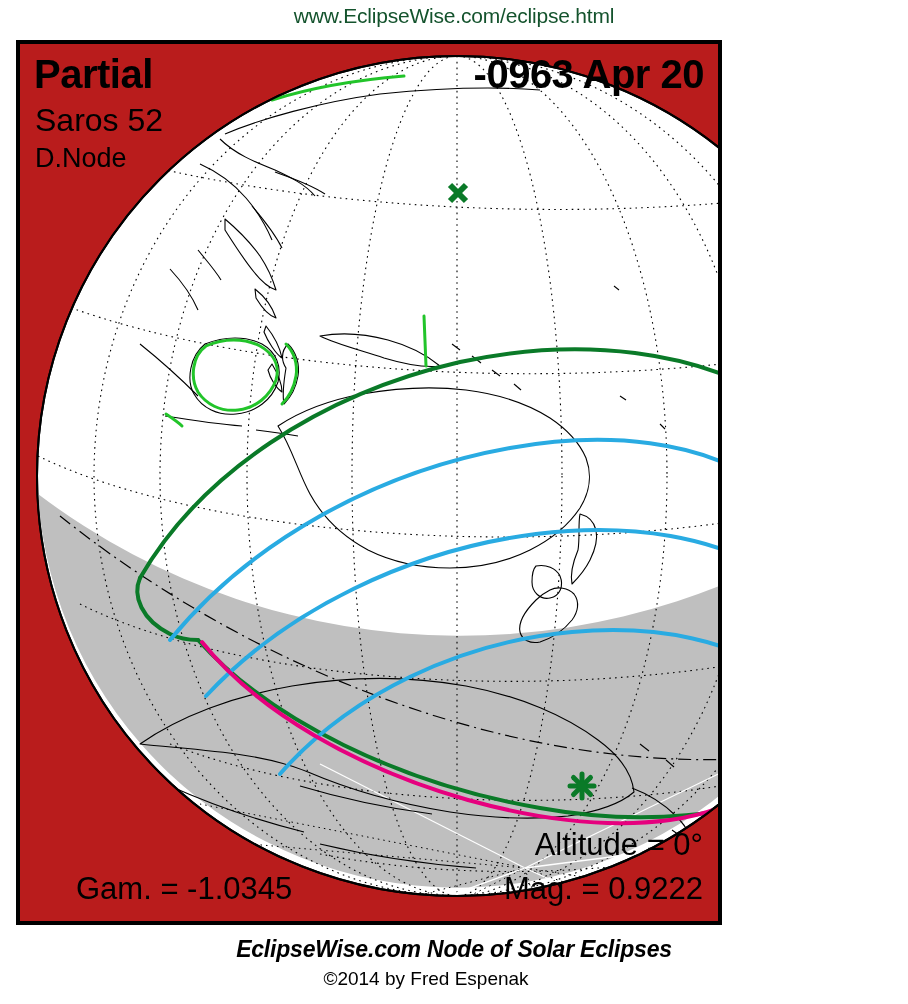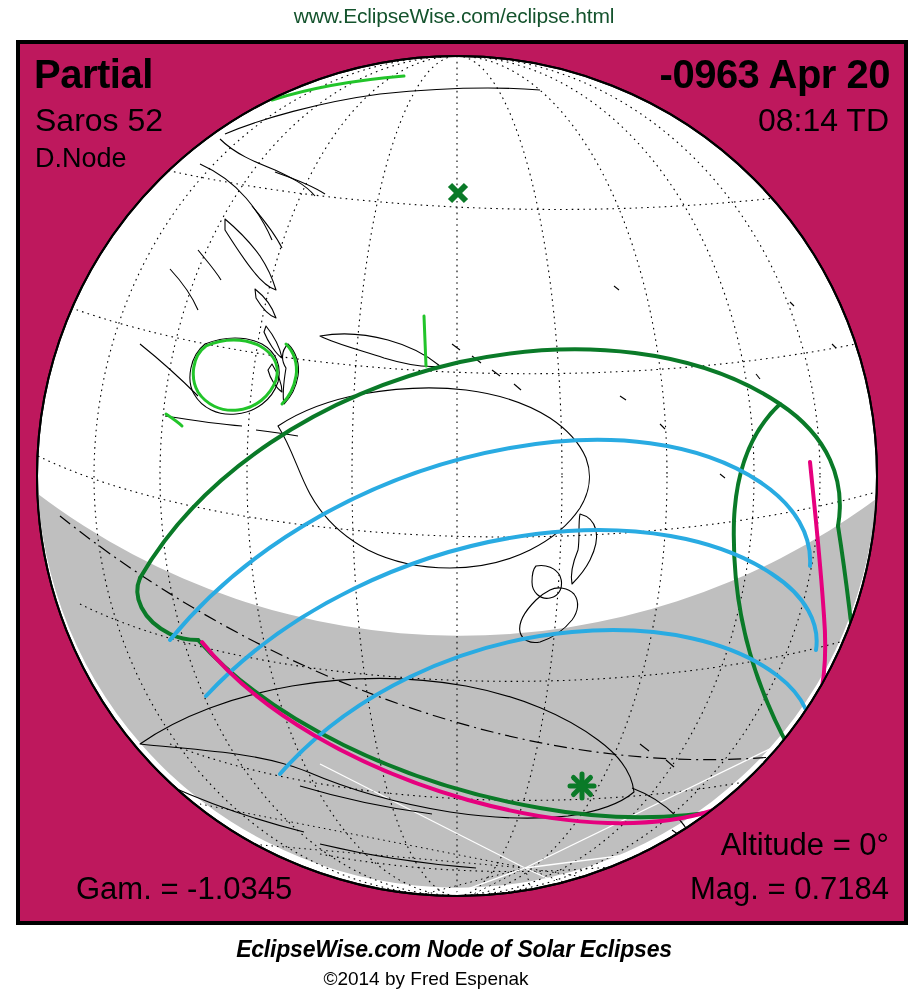--- a/index.html
+++ b/index.html
@@ -27,25 +27,25 @@
     font-size: 21px;
     letter-spacing: -0.2px;
     color: #14532d;
   }
 
   
   .map-frame {
     position: absolute;
     left: 16px;
     top: 40px;
-    width: 892px;
+    width: 706px;
     height: 885px;
     border: 4px solid #000;
     box-sizing: border-box;
-    background: #be185d;
+    background: #b91c1c;
     overflow: hidden;
   }
 
   .globe-stage {
     position: absolute;
     left: 0;
     top: 0;
     width: 864px;
     height: 877px;
   }
@@ -359,22 +359,21 @@
       </g>
 
       <circle cx="437" cy="432" r="420" fill="none" stroke="#000000" stroke-width="2"></circle>
     </svg>
   </div>
 
   <div class="lbl lbl-type">Partial</div>
   <div class="lbl lbl-saros">Saros  52</div>
   <div class="lbl lbl-node">D.Node</div>
   <div class="lbl lbl-date">-0963 Apr 20</div>
-  <div class="lbl lbl-time">08:14 TD</div>
 
   <div class="lbl lbl-gamma">Gam. = -1.0345</div>
   <div class="lbl lbl-alt">Altitude =  0°</div>
-  <div class="lbl lbl-mag">Mag. = 0.7184</div>
+  <div class="lbl lbl-mag">Mag. = 0.9222</div>
 
 </div>
 
 <div class="footer-title">EclipseWise.com Node of Solar Eclipses</div>
 <div class="footer-credit">©2014 by Fred Espenak</div>
 
 </body></html>

